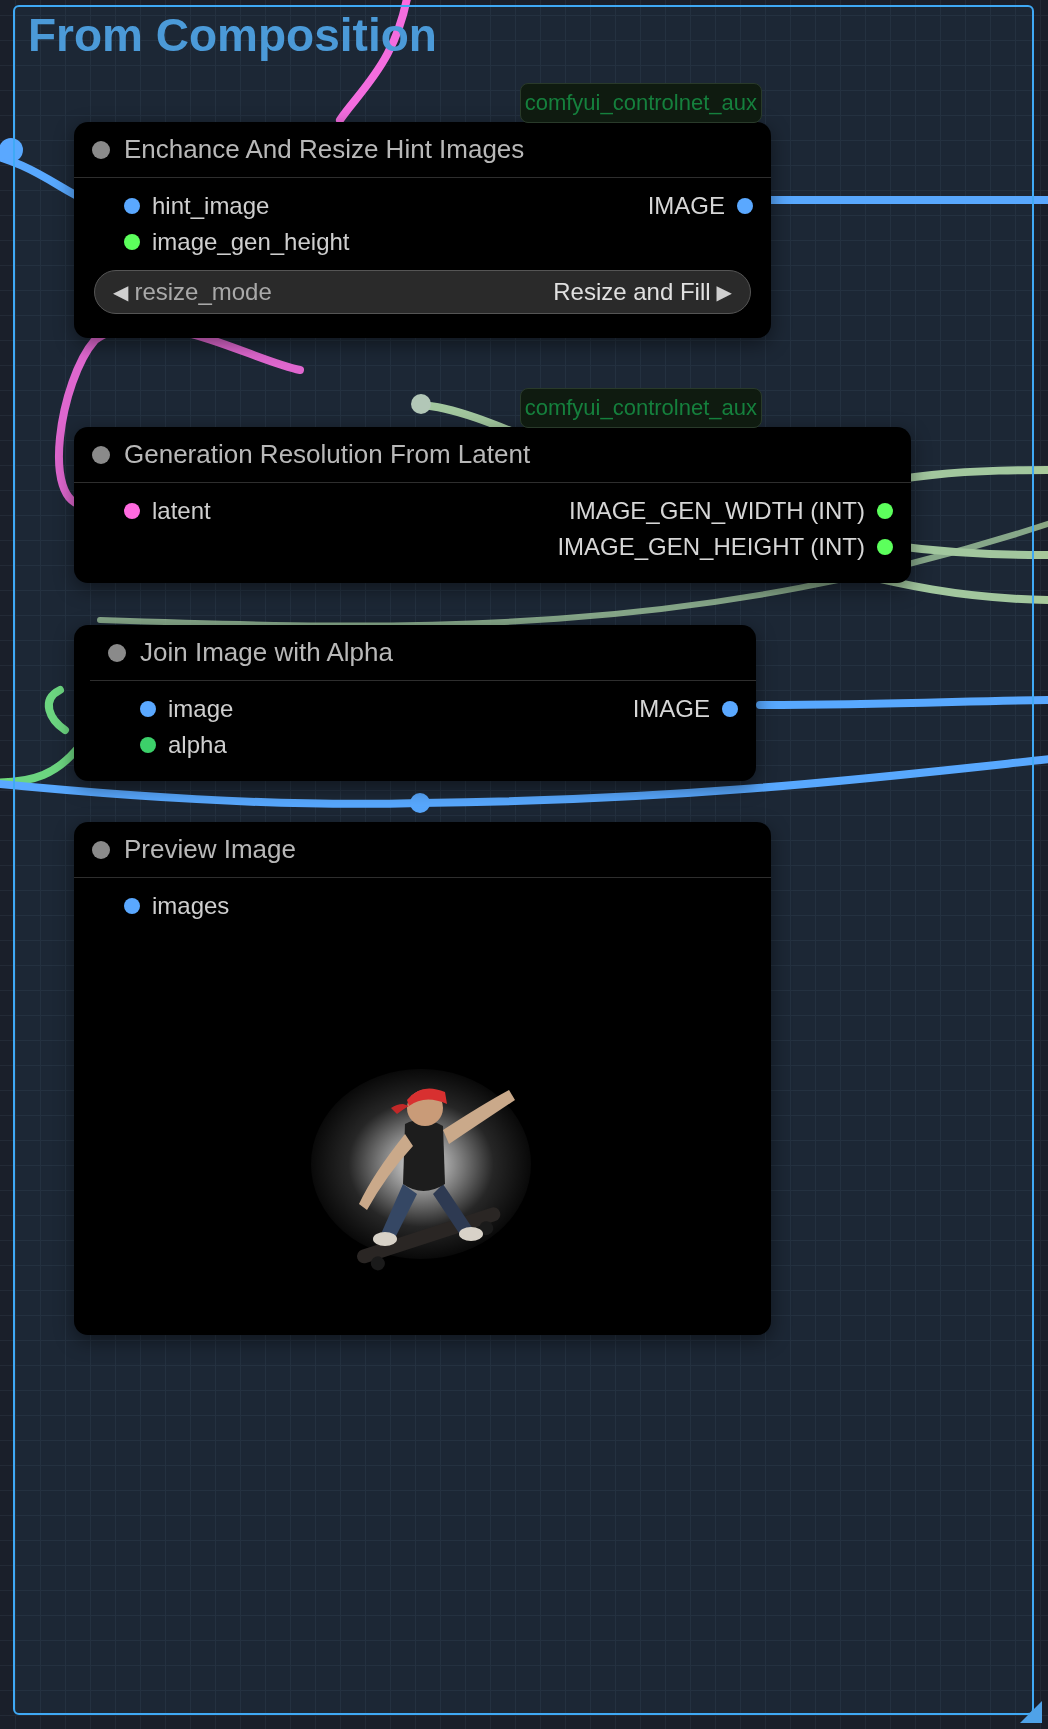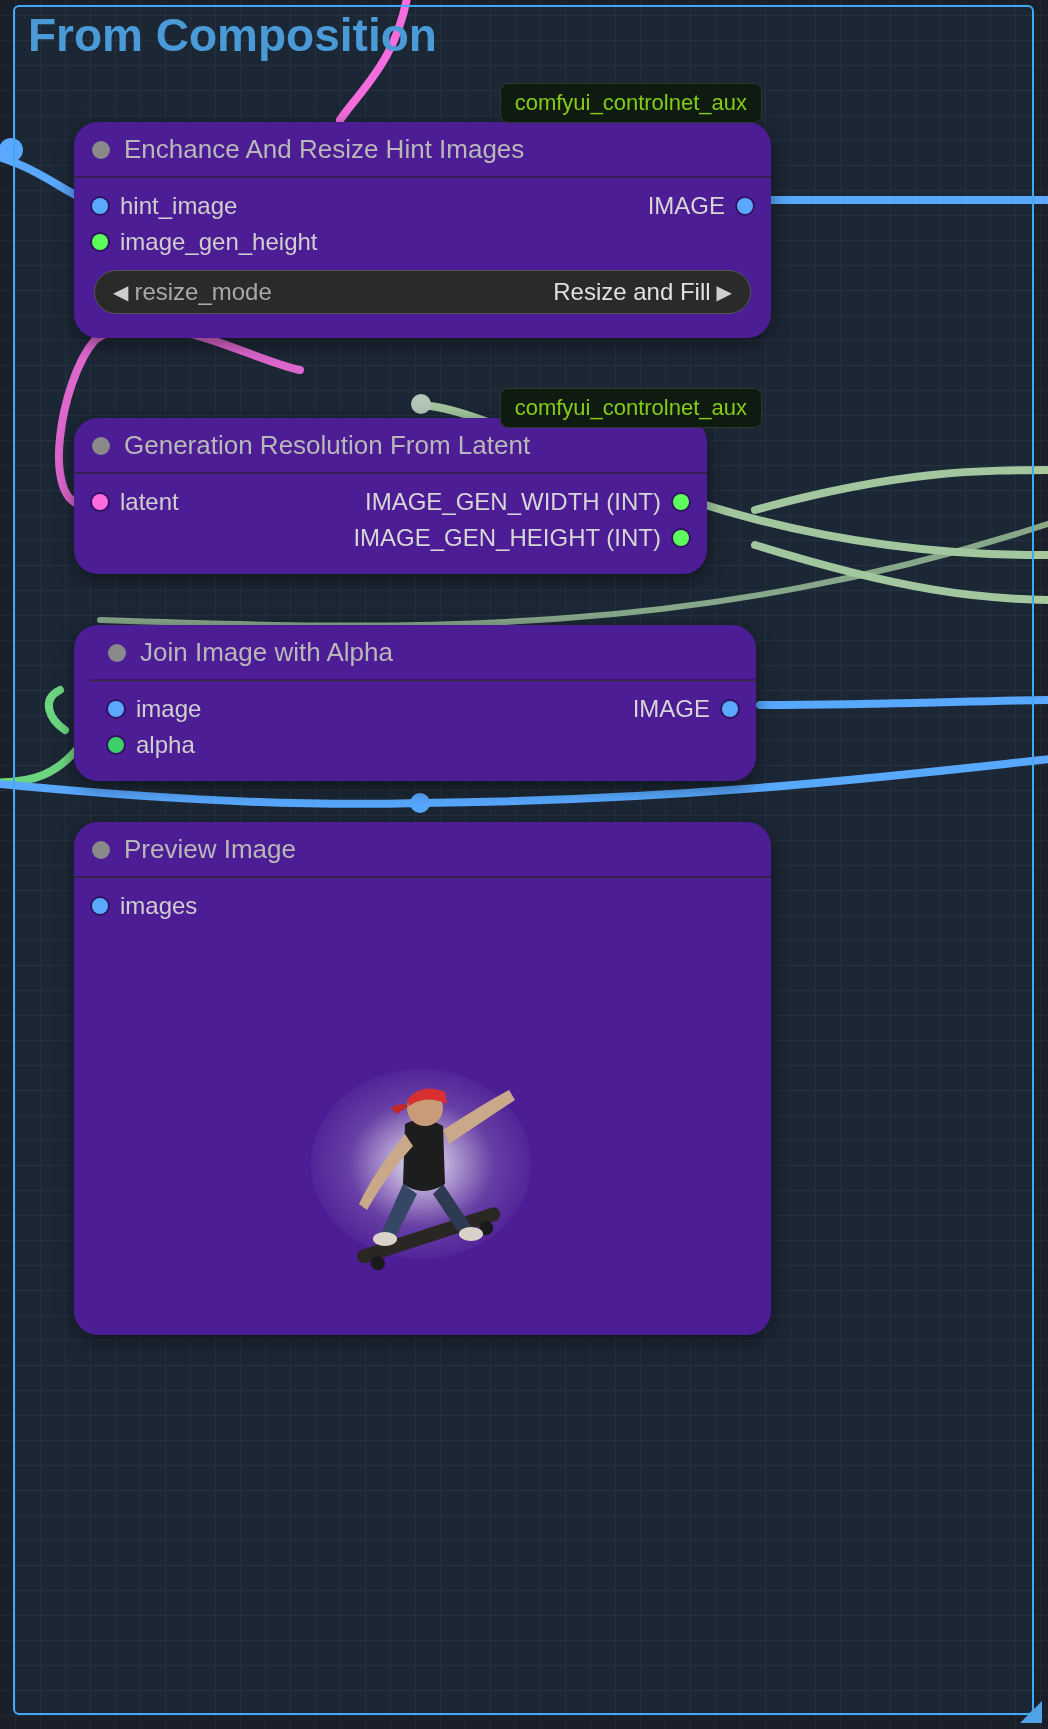--- a/index.html
+++ b/index.html
@@ -48,22 +48,22 @@
     left: 28px; top: 8px;
     font-size: 46px;
     font-weight: 600;
     color: #4b9ad8;
     z-index: 3;
     user-select: none;
   }
   
   .node {
     position: absolute;
-    background: #4c1d95;
-    border-radius: 24px;
+    background: #000000;
+    border-radius: 14px;
     box-shadow: 0 6px 20px rgba(0,0,0,.45);
     z-index: 5;
     color: #d0d0d0;
   }
   .node-header {
     display: flex;
     align-items: center;
     gap: 14px;
     padding: 12px 18px 12px 18px;
     border-bottom: 1px solid #2e2e2e;
@@ -80,20 +80,21 @@
     font-weight: 400;
   }
   .node-body { position: relative; padding: 10px 0 18px 0; }
   .slot-row {
     display: flex;
     align-items: center;
     justify-content: space-between;
     min-height: 36px;
     padding: 0 18px;
     font-size: 24px;
+    margin-left: 32px;
   }
   .slot-left, .slot-right { display: flex; align-items: center; gap: 12px; }
   .port {
     width: 16px; height: 16px; border-radius: 50%;
     flex: none;
     box-shadow: 0 0 0 2px rgba(0,0,0,.35);
   }
   .port.blue  { background: #5aa8ff; }
   .port.green { background: #5cff5c; }
   .port.darkgreen { background: #3cd06a; }
@@ -114,23 +115,23 @@
     color: #c7c7c7;
     font-size: 24px;
   }
   .widget .arrow { color: #cfcfcf; font-size: 20px; user-select: none; }
   .widget .wname { color: #a9a9a9; margin-left: 6px; }
   .widget .wval  { color: #e0e0e0; margin-right: 6px; margin-left: 18px; }
   
   .badge {
     position: absolute;
     background: #0f1b10;
-    color: #84cc16;
+    color: #15803d;
     font-size: 22px;
-    padding: 6px 14px;
+    padding: 6px 4px;
     border-radius: 8px;
     border: 1px solid #293a2a;
     z-index: 6;
     white-space: nowrap;
   }
   
   .preview-area {
     position: relative;
     width: 100%;
     height: 480px;
@@ -215,21 +216,21 @@
       <span class="wname">resize_mode</span>
       <span style="flex:1"></span>
       <span class="wval">Resize and Fill</span>
       <span class="arrow">▶</span>
     </div>
   </div>
 </div>
 
 <div class="badge" style="right:286px; top:388px;">comfyui_controlnet_aux</div>
 
-<div class="node" style="left:74px; top:418px; width:633px;">
+<div class="node" style="left:74px; top:427px; width:837px;">
   <div class="node-header">
     <div class="collapse-dot"></div>
     <div class="node-title">Generation Resolution From Latent</div>
   </div>
   <div class="node-body">
     <div class="slot-row">
       <div class="slot-left">
         <div class="port pink"></div>
         <span class="slot-label">latent</span>
       </div>

